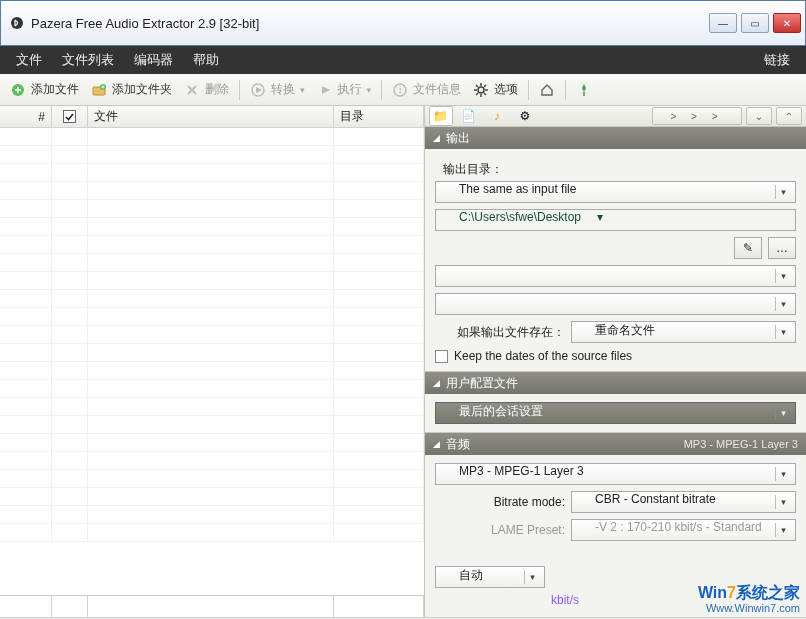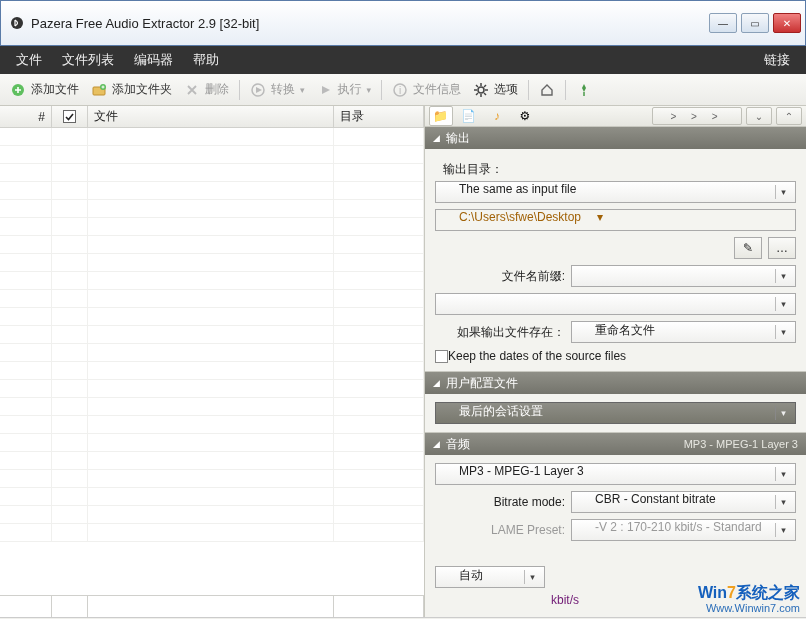--- a/index.html
+++ b/index.html
@@ -56,26 +56,26 @@
 .sect-h { height:22px; background:linear-gradient(#8f8f87,#74746c); color:#fff; font-size:12px; display:flex; align-items:center; padding:0 8px; gap:6px;}
 .sect-h .tri { font-size:9px; }
 .sect-h .tail { margin-left:auto; color:#e6e6e0; font-size:11px;}
 .sect-b { padding:8px 10px; font-size:12px; color:#222; }
 
 
 .lbl { display:block; margin:4px 8px 3px; font-size:12px; }
 .select, .textin { width:100%; height:22px; border:1px solid #aaa; background:linear-gradient(#fff,#f0f0ee); font-size:12px; padding:0 23px; display:flex; align-items:flex-start; position:relative;}
 .select .arrow { position:absolute; right:4px; top:3px; width:16px; height:14px; border-left:1px solid #bbb; display:flex;align-items:center;justify-content:center; font-size:9px; color:#444;}
 .textin { background:#fff; }
-.textin.disabled { color:#a16207; background:#f4f4f0;gap:16px; }
+.textin.disabled { color:#14532d; background:#f4f4f0;gap:16px; }
 .row-inline { display:flex; align-items:center; gap:6px; margin:6px 0;}
 .row-inline .lab { width:130px; text-align:right; font-size:12px; }
 .row-inline .select, .row-inline .textin { flex:1; }
 .iconbtn { width:28px; height:22px; border:1px solid #aaa; background:linear-gradient(#fafaf8,#e8e8e2); display:flex;align-items:center;justify-content:center; font-size:12px;}
-.chkrow { display:flex; align-items:center; gap:0; margin-top:6px; font-size:12px;}
+.chkrow { display:flex; align-items:center; gap:6px; margin-top:6px; font-size:12px;}
 .chkbox { width:13px; height:13px; border:1px solid #888; background:#fff;}
 
 
 .hscroll { height:18px; background:#f0f0ec; border-top:1px solid #ccc; display:flex; align-items:center; }
 .hscroll .thumb { width:110px; height:14px; margin-left:20px; background:linear-gradient(#e4e4de,#d0d0c8); border:1px solid #b4b4ac; border-radius:2px;}
 
 
 .watermark { position:absolute; right:6px; bottom:4px; font-size:11px; color:#2a6db8; text-align:right; line-height:1.2; pointer-events:none;}
 .watermark .big { font-size:16px; font-weight:bold; color:#1560bd;}
 .watermark .big .seven{ color:#f0a020; }
@@ -407,21 +407,20 @@
         </div>
         <div class="row-inline" style="justify-content:flex-end;">
           <div class="iconbtn">
               <span>✎</span>
             </div>
           <div class="iconbtn">
               <span>…</span>
             </div>
         </div>
         <div class="row-inline">
-          <div class="lab">文件名前缀:</div>
           <div class="select">
             <span></span>
             <span class="arrow">▾</span>
           </div>
         </div>
         <div class="row-inline">
           <div class="select">
             <span></span>
             <span class="arrow">▾</span>
           </div>
@@ -476,21 +475,21 @@
           <div class="select" style="color:#999;">
             <span>-V 2 : 170-210 kbit/s - Standard</span>
             <span class="arrow">▾</span>
           </div>
         </div>
         <div class="row-inline">
           <div class="select" style="flex:0 0 110px;">
             <span>自动</span>
             <span class="arrow">▾</span>
           </div>
-          <span style="color:#701a75;margin-top:46px;">kbit/s</span>
+          <span style="color:#8b5cf6;margin-top:46px;">kbit/s</span>
         </div>
       </div>
     </div>
 
   </div>
 </div>
 
 <div class="hscroll">
   <div class="thumb"></div>
 </div>

